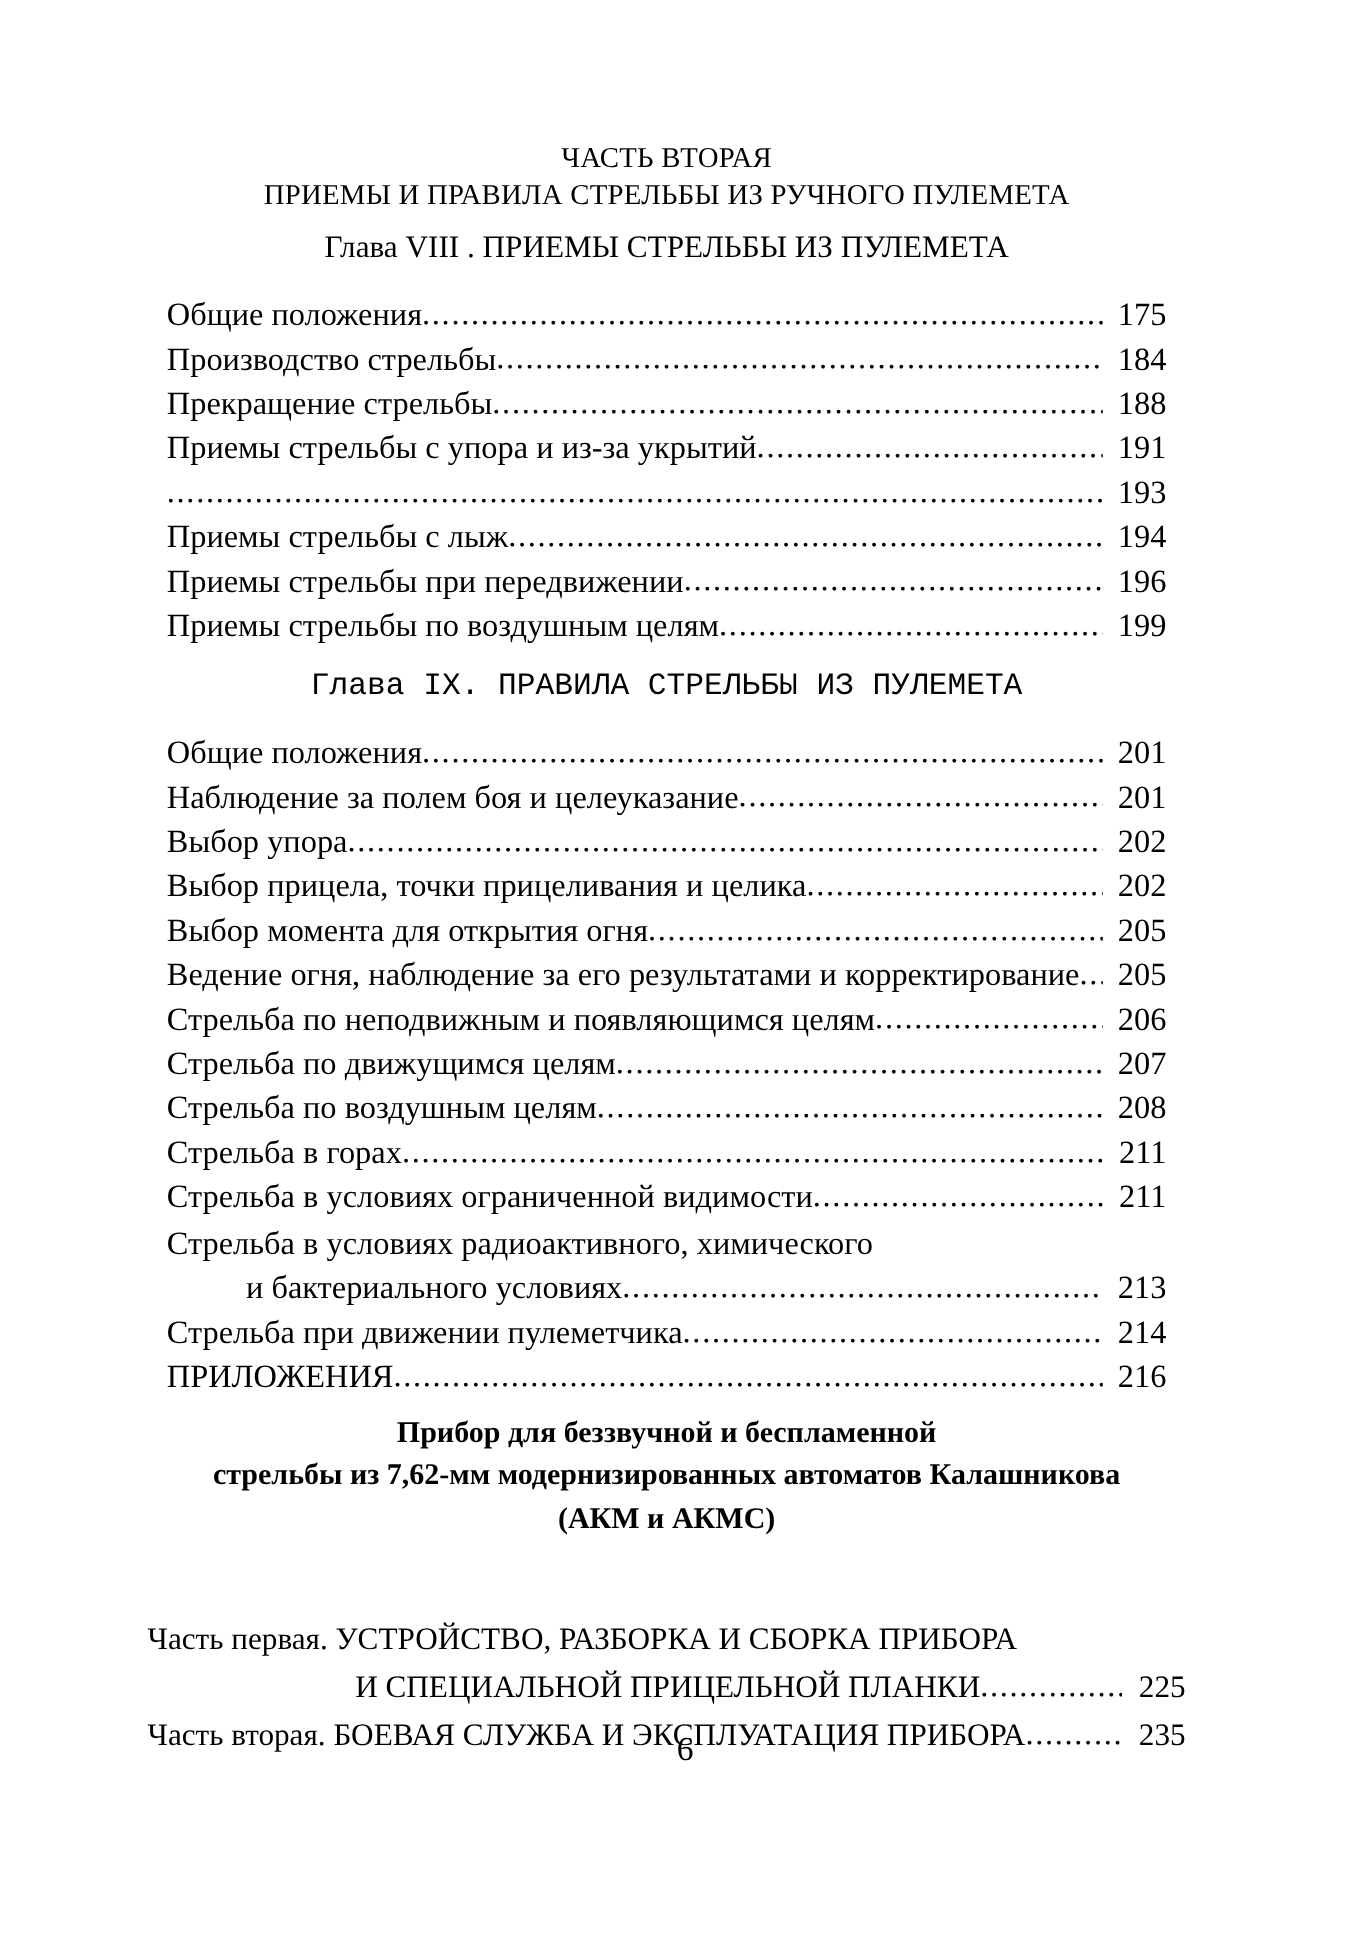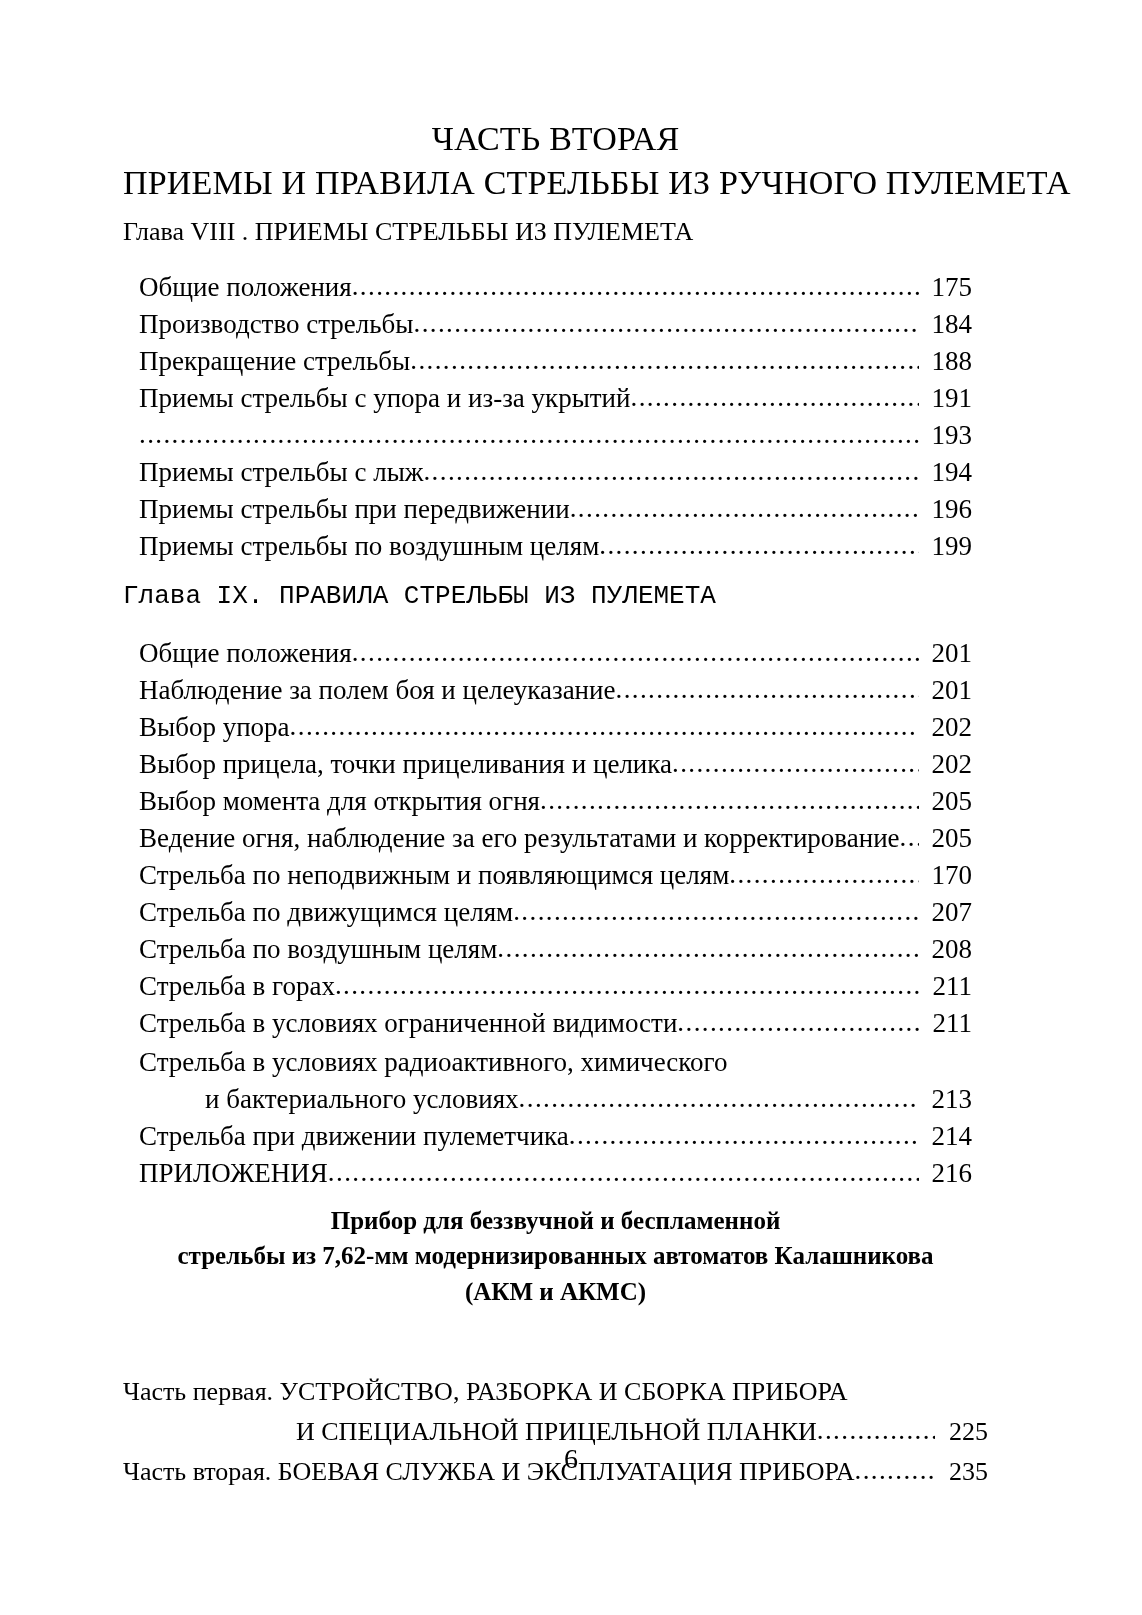--- a/index.html
+++ b/index.html
@@ -22,27 +22,28 @@
   .content {
     position: absolute;
     left: 123px;
     top: 0;
     width: 865px;
   }
 
   
   .part-title {
     text-align: center;
-    font-size: 34px;
+    font-size: 24px;
     letter-spacing: 0.2px;
     line-height: 1.28;
     white-space: nowrap;
   }
   .part-title.first { margin-top: 117px; }
   .chapter-title {
+    text-align: center;
     font-size: 26px;
     line-height: 1.28;
     white-space: nowrap;
     margin-top: 11px;
     margin-bottom: 6px;
   }
   .chapter-title.second {
     margin-top: 20px;
     margin-bottom: 11px;
     font-family: Liberation Mono, monospace;
@@ -199,21 +200,21 @@
         <span class="toc-page">205</span>
       </div>
       <div class="toc-row">
         <span class="toc-label">Ведение огня, наблюдение за его результатами и корректирование</span>
         <span class="toc-dots"></span>
         <span class="toc-page">205</span>
       </div>
       <div class="toc-row">
         <span class="toc-label">Стрельба по неподвижным и появляющимся целям</span>
         <span class="toc-dots"></span>
-        <span class="toc-page">170</span>
+        <span class="toc-page">206</span>
       </div>
       <div class="toc-row">
         <span class="toc-label">Стрельба по движущимся целям</span>
         <span class="toc-dots"></span>
         <span class="toc-page">207</span>
       </div>
       <div class="toc-row">
         <span class="toc-label">Стрельба по воздушным целям</span>
         <span class="toc-dots"></span>
         <span class="toc-page">208</span>

